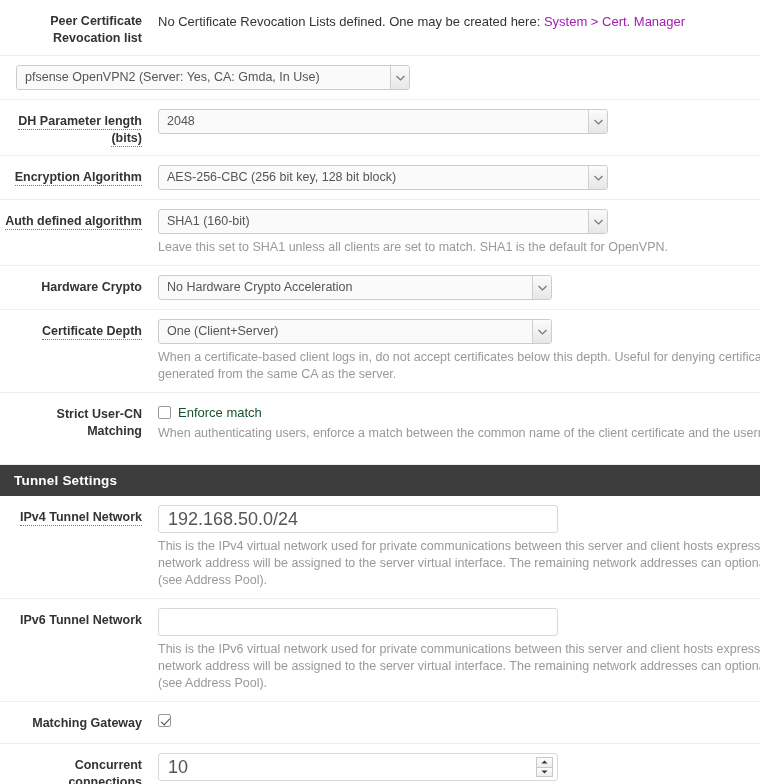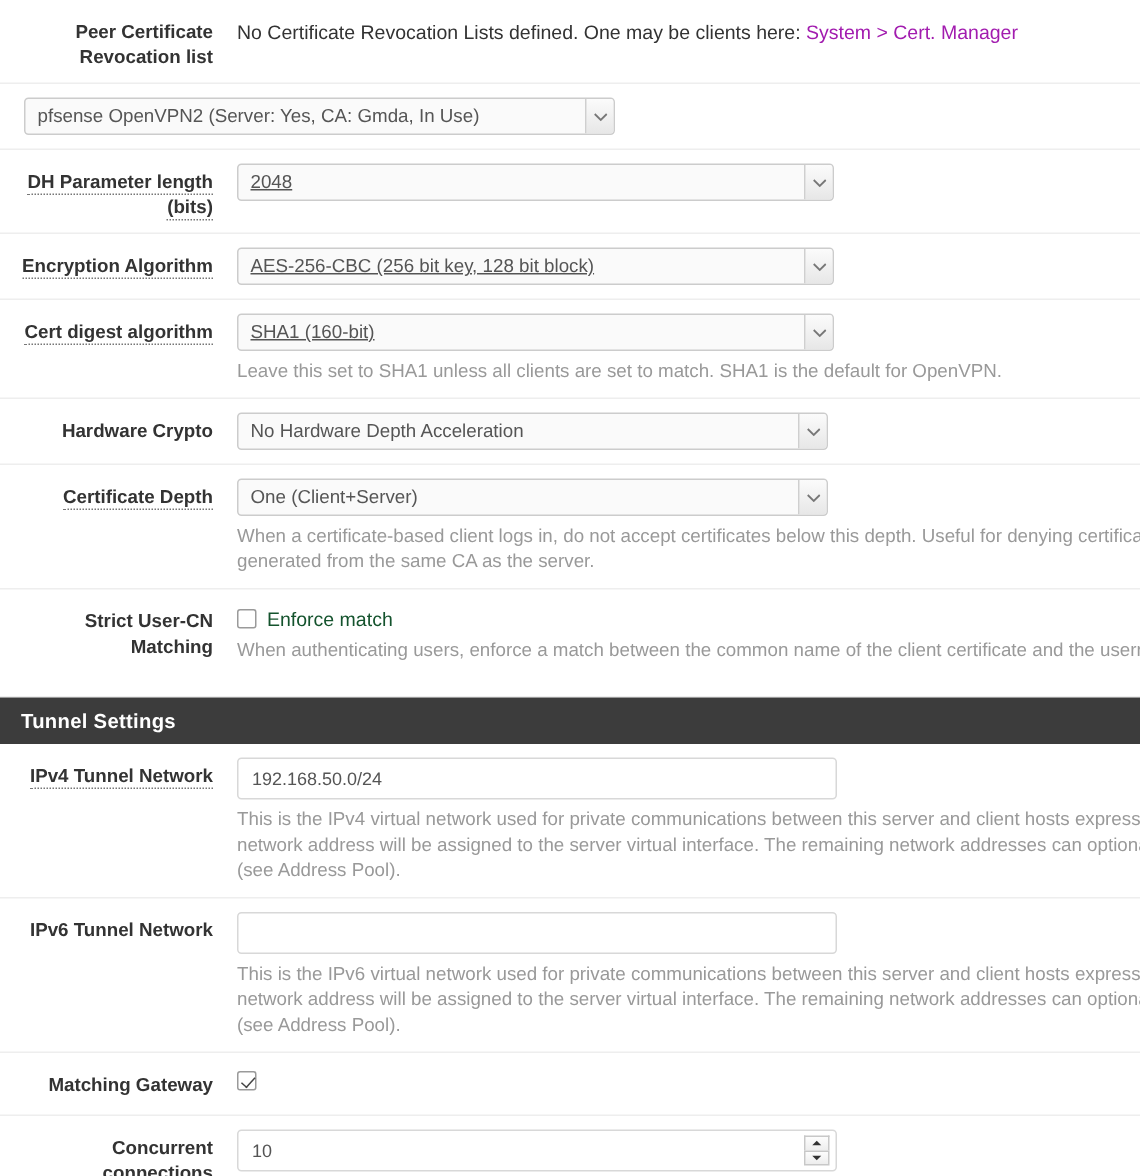--- a/index.html
+++ b/index.html
@@ -95,32 +95,32 @@
     width: 19px; height: 23px;
     background: linear-gradient(#fbfbfb, #e7e7e7);
     border-left: 1px solid #cfcfcf;
     display: flex;
     align-items: center;
     justify-content: center;
   }
   .sel .caret-box svg { display: block; }
 
   .w-wide { width: 394px; }
-  .w-mid  { width: 398px; text-decoration: underline; }
+  .w-mid  { width: 450px; }
 
   
   .txt {
     display: block;
     width: 400px;
     height: 28px;
     background: #ffffff;
     border: 1px solid #d8d8d8;
     border-radius: 3px;
     font-family: "Liberation Sans", sans-serif;
-    font-size: 12px;
+    font-size: 18px;
     color: #555555;
     padding: 0 9px;
     line-height: 26px;
     outline: none;
   }
   .txt::placeholder { color: #b4b4b4; }
 
   
   .num-wrap { position: relative; width: 400px; }
   .num-wrap .txt { width: 400px; padding-right: 28px; }
@@ -179,21 +179,21 @@
 </head>
 <body>
 
 <div class="page">
 
   <div class="form-row">
     <div class="label-col">
       <span class="lbl">Peer Certificate Revocation list</span>
     </div>
     <div class="field-col">
-      <div class="static-text"><span>No Certificate Revocation Lists defined. One may be clients here: </span><a href="#">System &gt; Cert. Manager</a></div>
+      <div class="static-text"><span>No Certificate Revocation Lists defined. One may be created here: </span><a href="#">System &gt; Cert. Manager</a></div>
     </div>
   </div>
 
   <div class="form-row">
     <div class="field-col">
       <div class="sel w-wide">
         <span>pfsense OpenVPN2 (Server: Yes, CA: Gmda, In Use)</span>
         <span class="caret-box">
           <svg width="9" height="6" viewBox="0 0 9 6">
               <path d="M0.5 1 L4.5 5 L8.5 1" fill="none" stroke="#777" stroke-width="1.2"></path>
@@ -230,21 +230,21 @@
           <svg width="9" height="6" viewBox="0 0 9 6">
               <path d="M0.5 1 L4.5 5 L8.5 1" fill="none" stroke="#777" stroke-width="1.2"></path>
             </svg>
         </span>
       </div>
     </div>
   </div>
 
   <div class="form-row">
     <div class="label-col">
-      <span class="lbl tip">Cert digest algorithm</span>
+      <span class="lbl tip">Auth defined algorithm</span>
     </div>
     <div class="field-col">
       <div class="sel w-mid">
         <span>SHA1 (160-bit)</span>
         <span class="caret-box">
           <svg width="9" height="6" viewBox="0 0 9 6">
               <path d="M0.5 1 L4.5 5 L8.5 1" fill="none" stroke="#777" stroke-width="1.2"></path>
             </svg>
         </span>
       </div>
@@ -253,21 +253,21 @@
       </div>
     </div>
   </div>
 
   <div class="form-row">
     <div class="label-col">
       <span class="lbl">Hardware Crypto</span>
     </div>
     <div class="field-col">
       <div class="sel w-wide">
-        <span>No Hardware Depth Acceleration</span>
+        <span>No Hardware Crypto Acceleration</span>
         <span class="caret-box">
           <svg width="9" height="6" viewBox="0 0 9 6">
               <path d="M0.5 1 L4.5 5 L8.5 1" fill="none" stroke="#777" stroke-width="1.2"></path>
             </svg>
         </span>
       </div>
     </div>
   </div>
 
   <div class="form-row">

